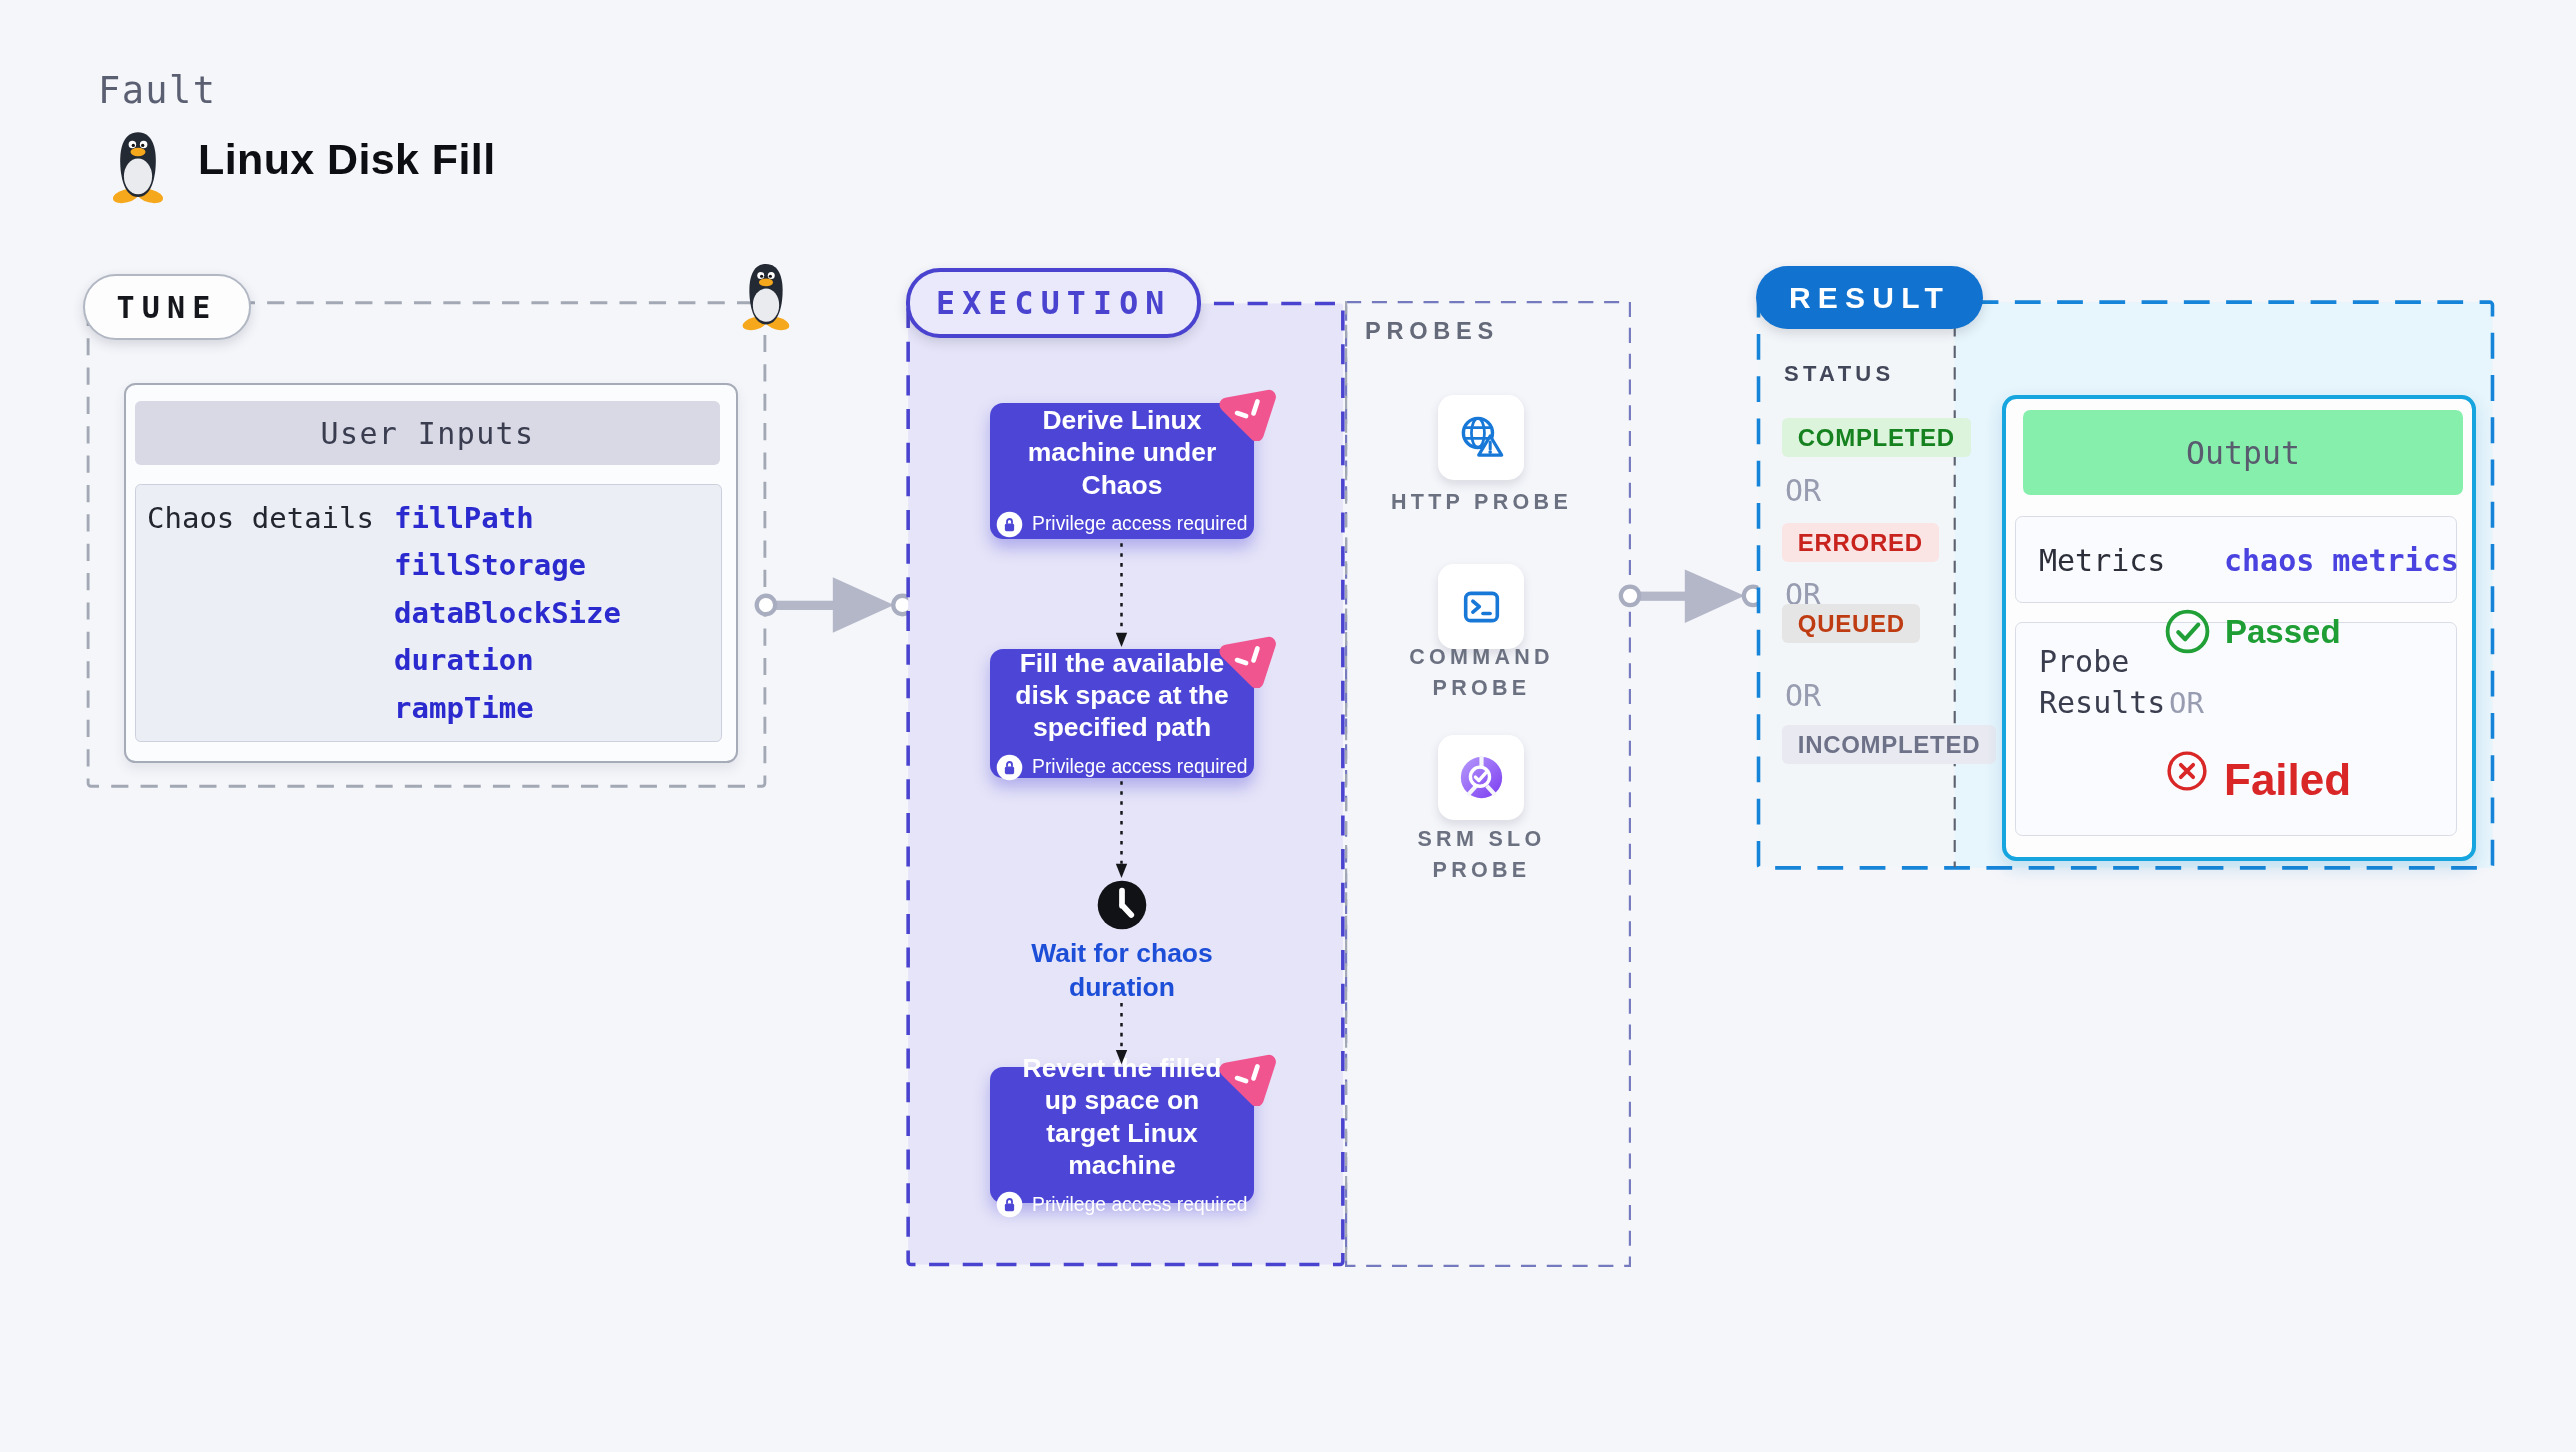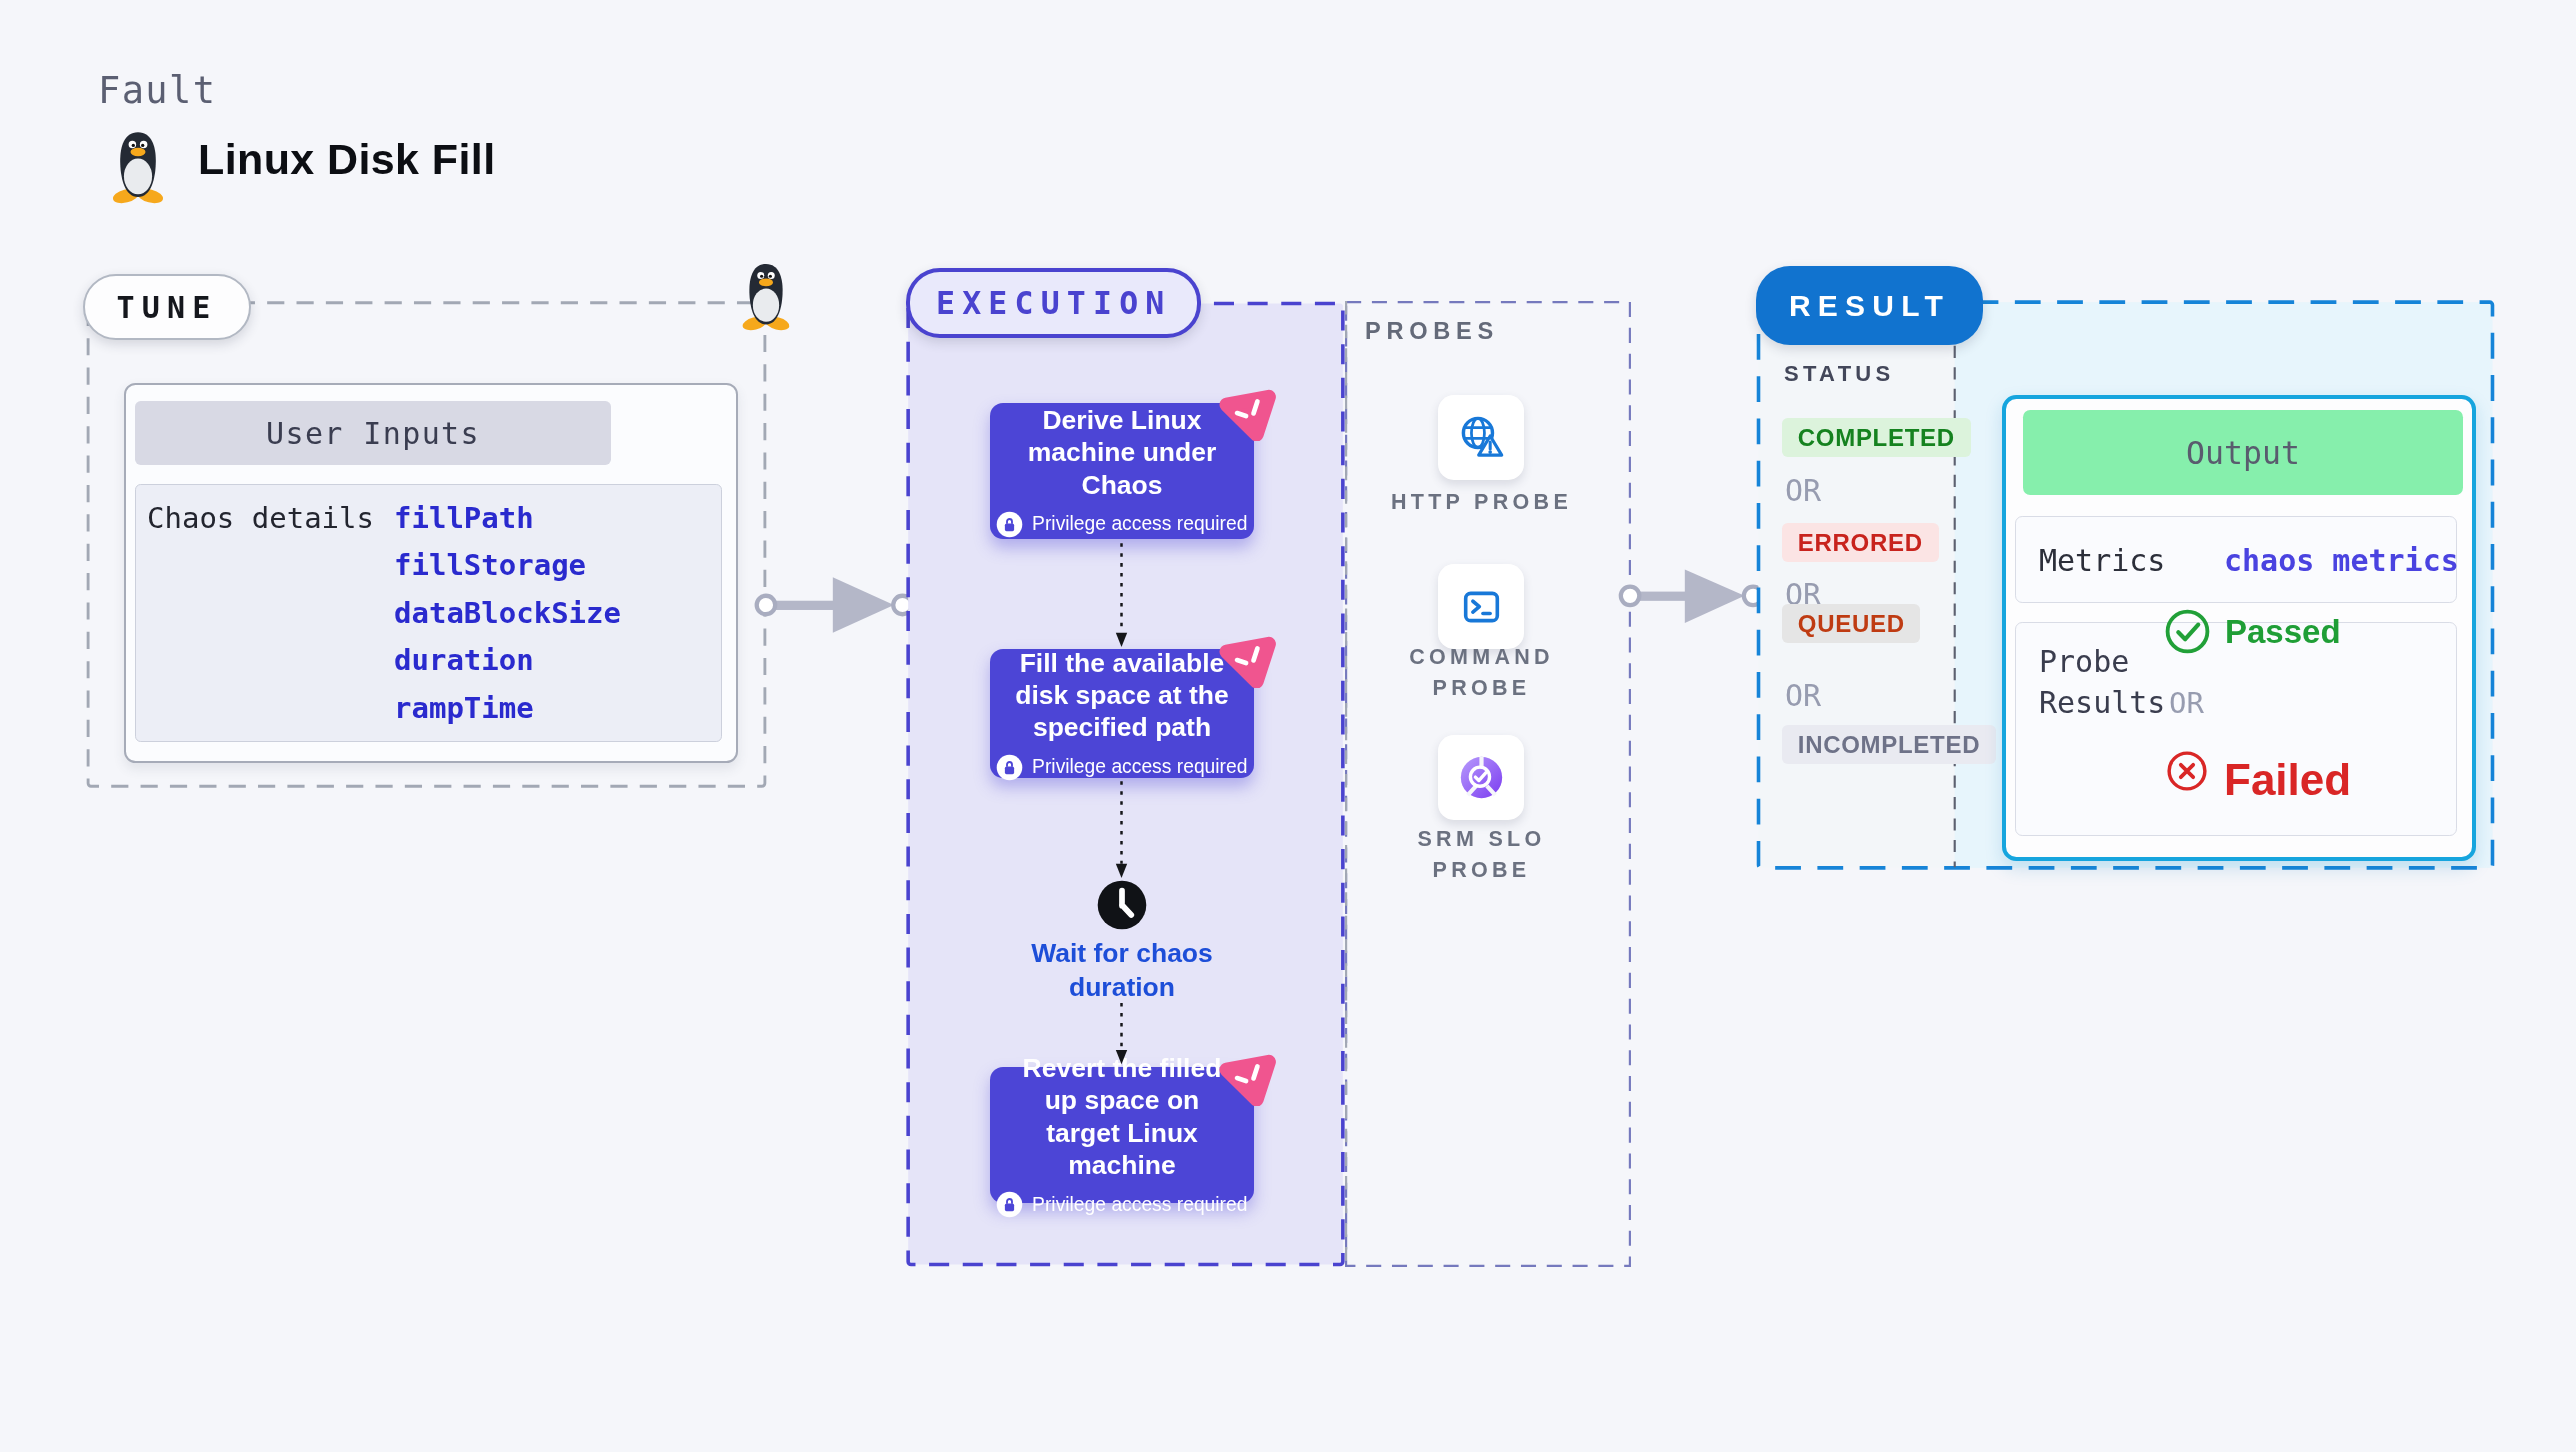--- a/index.html
+++ b/index.html
@@ -13,27 +13,27 @@
   .fault-label{left:98px;top:69px;font-size:37px;color:#5b5f72;letter-spacing:1.4px;font-weight:500;}
   .page-title{left:198px;top:135px;font-size:43px;font-weight:bold;color:#0c0e13;letter-spacing:0.4px;}
 
   
   .pill{display:inline-flex;align-items:center;justify-content:center;border-radius:34px;
         box-shadow:0 4.3px 11.5px rgba(40,44,70,.16);}
   .pill-tune{left:83px;top:274px;height:62px;padding:0 31.5px;background:#fdfdfe;border:2.9px solid #b2b8c3;
         font-size:30px;font-weight:bold;color:#15171d;letter-spacing:7.2px;}
   .pill-exec{left:906px;top:268px;height:62px;padding:0 26px;background:#e9e9fb;border:4.3px solid #4a43cf;
         font-size:31.5px;font-weight:bold;color:#4a43cf;letter-spacing:7.2px;}
-  .pill-result{left:1756px;top:266px;height:63px;padding:8px 33px;background:#1173cf;
+  .pill-result{left:1756px;top:266px;height:63px;padding:0 33px;background:#1173cf;
         font-size:30px;font-weight:bold;color:#ffffff;letter-spacing:7.2px;font-family:"Liberation Sans",sans-serif;}
 
   
   .ui-card{left:124px;top:383px;width:610px;height:376px;background:#fbfcfe;border:2.9px solid #a6abb8;border-radius:11.5px;
            box-shadow:0 5.7px 11.5px rgba(60,64,90,.10);}
-  .ui-card-header{left:135px;top:401px;width:476px;height:64px;background:#d8d9e4;border-radius:5.7px;
+  .ui-card-header{left:135px;top:401px;width:585px;height:64px;background:#d8d9e4;border-radius:5.7px;
            display:flex;align-items:center;justify-content:center;font-size:30px;color:#3a3d50;letter-spacing:1.4px;}
   .ui-card-body{left:135px;top:484px;width:585px;height:256px;background:#eceef6;border:1.4px solid #ccd0dc;border-radius:5.7px;}
   .chaos-label{left:147px;top:501px;font-size:29px;color:#23252f;}
   .param{left:394px;font-size:29px;font-weight:600;color:#2a2ace;}
 
   
   .step-card{left:990px;width:264px;background:#4c45d6;border-radius:13px;color:#fff;
              display:flex;flex-direction:column;align-items:center;justify-content:center;
              box-shadow:0 8.6px 15.8px rgba(76,69,214,.35);}
   .step-title{font-size:26.5px;font-weight:bold;line-height:1.22;text-align:center;padding:0 14.3px;}

